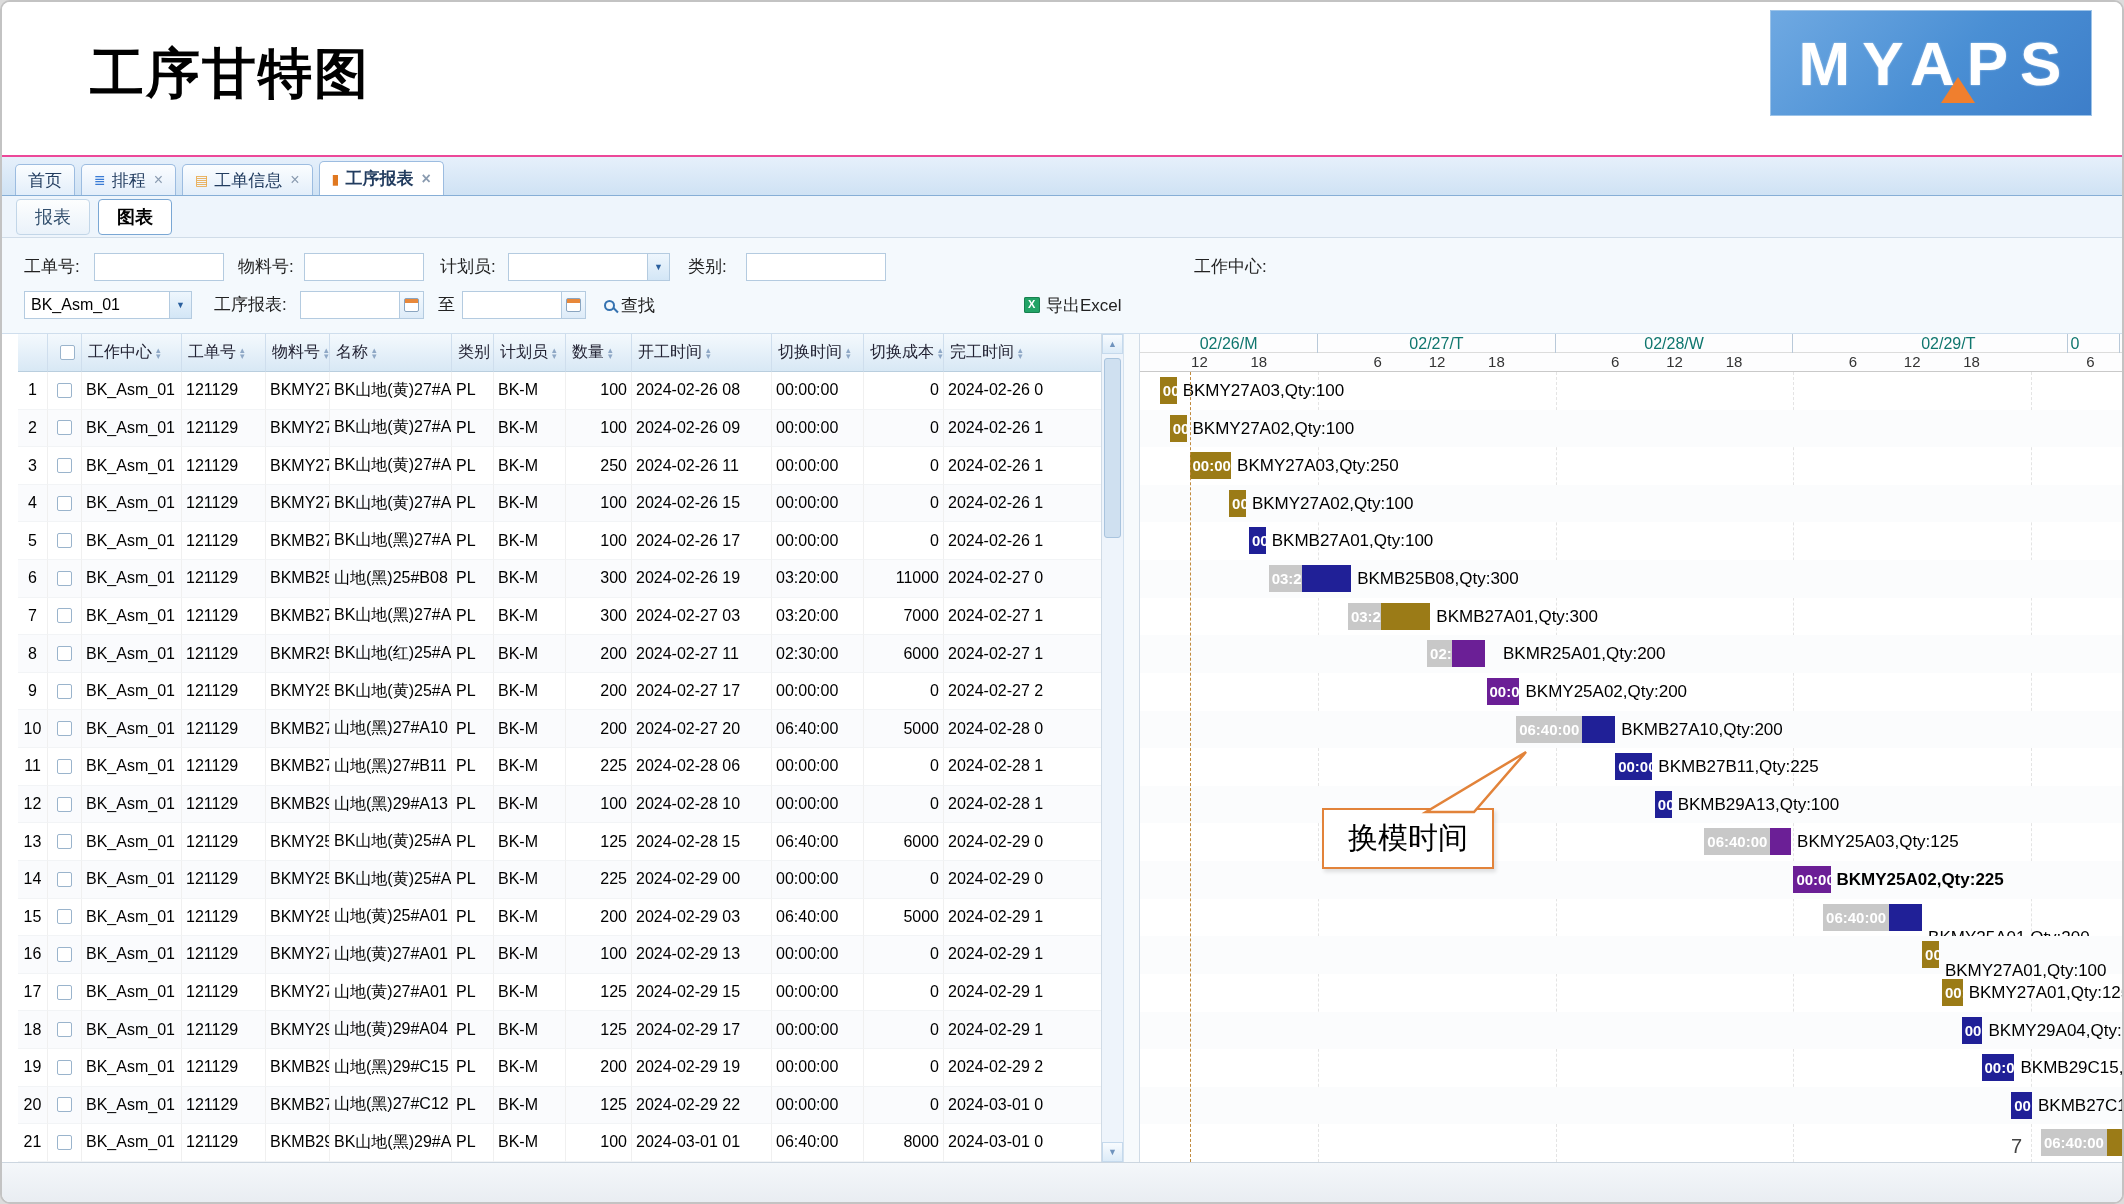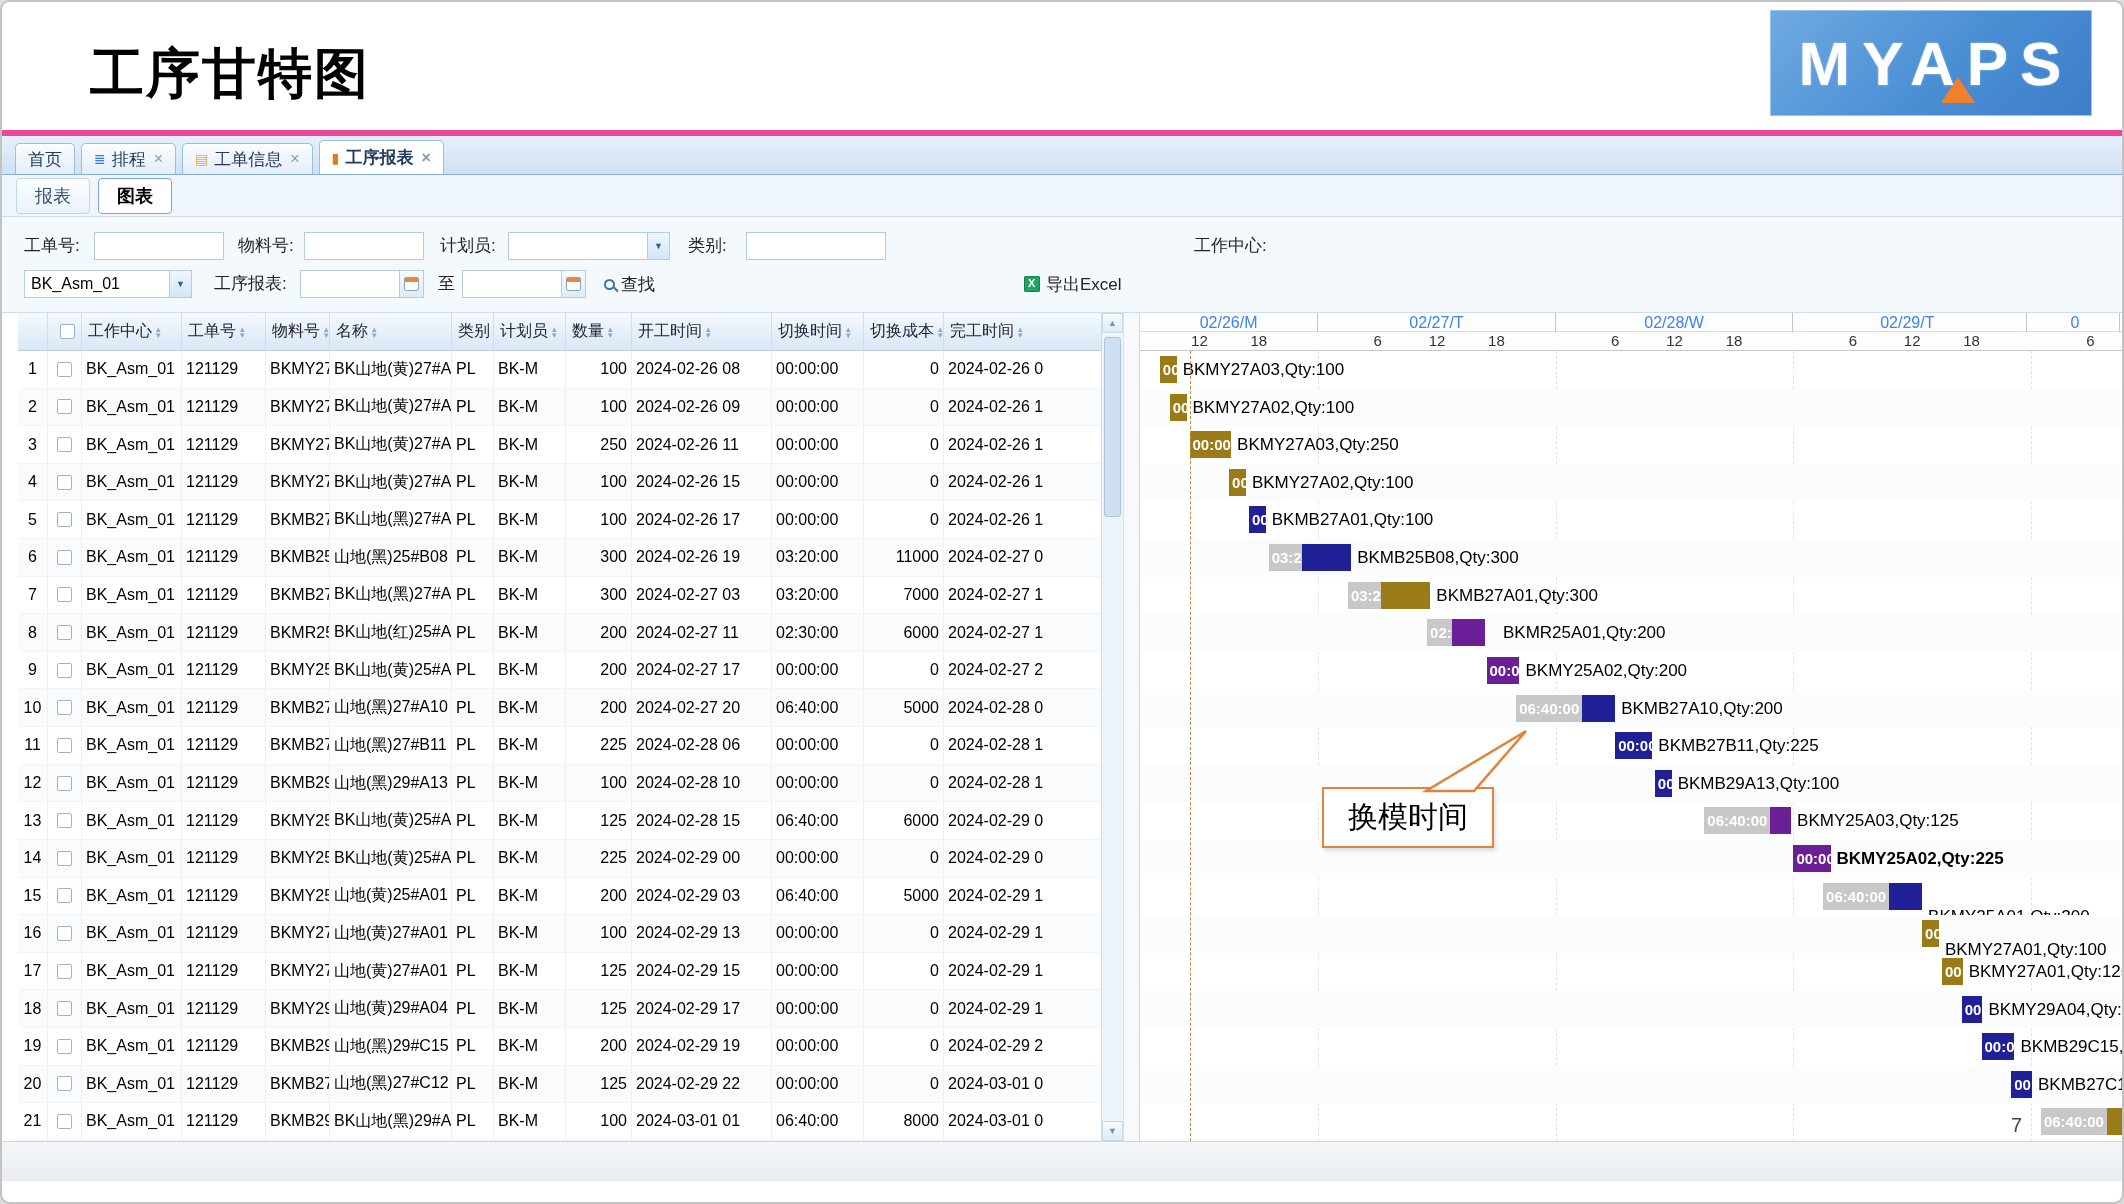--- a/index.html
+++ b/index.html
@@ -1,21 +1,21 @@
 <!DOCTYPE html>
 <html><head>
 <meta charset="utf-8">
 <style>
   * { margin:0; padding:0; box-sizing:border-box; }
   html,body { background:#dcdcdc; font-family:"Liberation Sans","DejaVu Sans",sans-serif; }
   .page { width:2124px; height:1204px; background:#fff; border:2px solid #c3c3c3;
           border-radius:10px; overflow:hidden; position:relative; }
 
   
-  .hdr { height:134px; border-bottom:6px solid #ec4899; position:relative; background:#fff;text-decoration:underline; }
+  .hdr { height:155px; border-bottom:2px solid #ec4899; position:relative; background:#fff;text-decoration:underline; }
   .hdr h1 { position:absolute; left:88px; top:36px; font-size:54px; font-weight:900; color:#000; letter-spacing:2px; }
   .logo { position:absolute; right:30px; top:8px; width:322px; height:106px;
           background:linear-gradient(135deg,#6fa9e2 0%,#4a8fd4 55%,#3d7ec9 100%);
           border:1px solid #9cc3e8; display:flex; align-items:center; justify-content:center; }
   .logo .ltxt { color:#fff; font-size:62px; font-weight:bold; letter-spacing:12px; padding-left:10px;
           text-shadow:0 0 2px rgba(255,255,255,.6); position:relative; z-index:2; }
   .logo-tri { position:absolute; left:53%; bottom:12px; width:0; height:0; z-index:1;
           border-left:17px solid transparent; border-right:17px solid transparent; border-bottom:26px solid #f07f2e; }
 
   
@@ -83,21 +83,21 @@
   .vthumb { position:absolute; left:2px; right:2px; top:24px; height:180px; background:#cfe0f0;
             border:1px solid #a9c4de; border-radius:3px; cursor:grab; }
 
   .splitter { width:16px; background:#f7fafc; border-right:1px solid #d0dbe6; }
 
   
   .gantt { flex:1; position:relative; overflow:hidden; background:#fff; }
   .axis { height:38px; border-bottom:1px solid #c9c9c9; position:relative; background:#fdfdfe; }
   .axis-days { height:19px; position:relative; border-bottom:1px solid #dcdcdc; }
   .axis-day { position:absolute; top:0; height:19px; line-height:19px; text-align:center; font-size:16px;
-              color:#3b82f6; border-right:1px solid #b9c9d9; white-space:nowrap; overflow:hidden; }
+              color:#0f766e; border-right:1px solid #b9c9d9; white-space:nowrap; overflow:hidden; }
   .axis-hours { height:18px; position:relative; }
   .axis-hour { position:absolute; top:0; width:28px; text-align:center; font-size:15px; color:#333; }
   .gbody { position:relative; height:790px; overflow:hidden; }
   .dayline { position:absolute; top:0; bottom:0; border-left:1px dashed #e4e4e4; }
   .nowline { position:absolute; top:0; bottom:0; left:49.5px; border-left:1px dashed #c08a3e; }
   .grow { position:absolute; left:0; right:0; height:37.62px; }
   .grow.even { background:#fbfcfd; }
   .seg { position:absolute; top:5px; height:27px; line-height:27px; color:#fff; font-size:15px; font-weight:bold;
          overflow:hidden; white-space:nowrap; padding-left:3px; cursor:pointer; }
   .glabel { position:absolute; top:5px; height:27px; line-height:27px; font-size:17px; color:#000; white-space:nowrap; }
@@ -629,21 +629,21 @@
     </div>
 
     <div class="splitter"></div>
 
     <div class="gantt">
       <div class="axis">
         <div class="axis-days">
             <div class="axis-day" style="left: 0px; width: 178.2px;">02/26/M</div>
             <div class="axis-day" style="left: 178.2px; width: 237.6px;">02/27/T</div>
             <div class="axis-day" style="left: 415.8px; width: 237.6px;">02/28/W</div>
-            <div class="axis-day" style="left: 649px; width: 237.6px;">02/29/T</div>
+            <div class="axis-day" style="left: 690px; width: 237.6px;">02/29/T</div>
             <div class="axis-day" style="left: 891px; width: 89.1px;">0</div>
           </div>
         <div class="axis-hours">
             <span class="axis-hour" style="left: 45.4px;">12</span>
             <span class="axis-hour" style="left: 104.8px;">18</span>
             <span class="axis-hour" style="left: 223.6px;">6</span>
             <span class="axis-hour" style="left: 283px;">12</span>
             <span class="axis-hour" style="left: 342.4px;">18</span>
             <span class="axis-hour" style="left: 461.2px;">6</span>
             <span class="axis-hour" style="left: 520.6px;">12</span>

